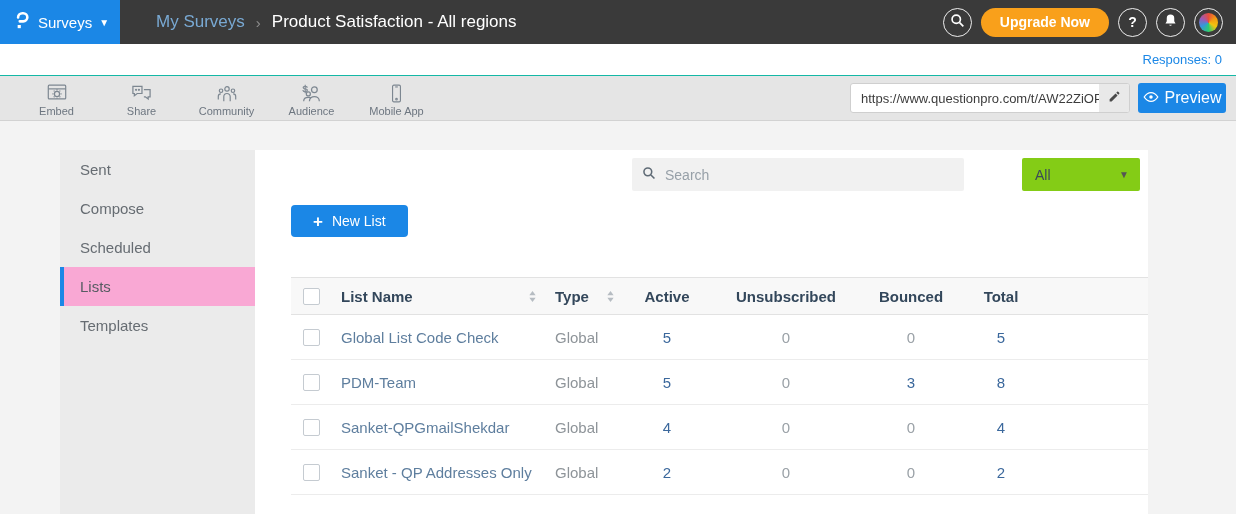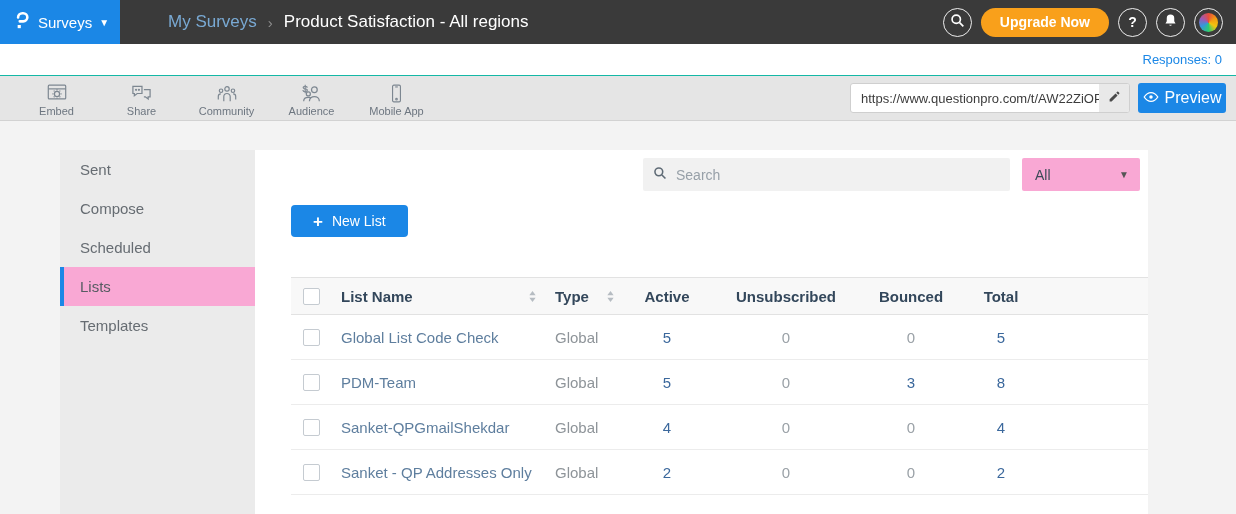--- a/index.html
+++ b/index.html
@@ -4,21 +4,21 @@
 <style>
   * { box-sizing: border-box; margin: 0; padding: 0; }
   body { margin: 0; background: #ffffff; font-family: "Liberation Sans", sans-serif; }
   .screen { position: relative; width: 1236px; height: 514px; background: #f3f3f3; overflow: hidden; }
 
   
   .topbar { height: 44px; background: #3a3a3a; display: flex; align-items: center; }
   .logo-box { width: 120px; height: 100%; background: #1b87e6; display: flex; align-items: center; justify-content: center; gap: 7px; cursor: pointer; flex: 0 0 auto; }
   .logo-label { color: #fff; font-size: 15px; }
   .logo-caret { color: #fff; font-size: 10px; margin-top: 1px; }
-  .breadcrumb { margin-left: 48px; display: flex; align-items: center; font-size: 17px; white-space: nowrap; }
+  .breadcrumb { margin-left: 36px; display: flex; align-items: center; font-size: 17px; white-space: nowrap; }
   .bc-parent { color: #79a9d3; text-decoration: none; cursor: pointer; }
   .bc-sep { color: #8d8d8d; margin: 0 11px; font-size: 15px; }
   .bc-current { color: #ffffff; }
   .topbar-right { margin-left: auto; display: flex; align-items: center; gap: 9px; padding-right: 13px; }
   .circle-btn { width: 29px; height: 29px; border-radius: 50%; border: 1.5px solid rgba(255,255,255,0.9); background: transparent; color: #fff; display: flex; align-items: center; justify-content: center; cursor: pointer; font-size: 14px; font-weight: bold; flex: 0 0 auto; }
   .upgrade-btn { height: 29px; padding: 0 19px; border: none; border-radius: 15px; background: #f9a01b; color: #fff; font-size: 14px; font-weight: bold; cursor: pointer; font-family: inherit; }
   .avatar-swirl { width: 19px; height: 19px; border-radius: 50%; background: conic-gradient(#e74c3c,#f39c12,#f1c40f,#2ecc71,#3498db,#9b59b6,#e74c3c); }
 
   
   .navbar { height: 32px; background: #fff; border-bottom: 1px solid #14b8a6; display: flex; align-items: center; padding: 0 14px 0 16px; }
@@ -42,24 +42,24 @@
 
   
   .content { display: flex; height: 393px; padding: 29px 88px 0 60px; }
   .sidebar { width: 195px; background: #ebebeb; flex: 0 0 auto; }
   .sidebar-item { height: 39px; display: flex; align-items: center; padding-left: 20px; font-size: 15px; color: #666c72; cursor: pointer; position: relative; }
   .sidebar-item.active { background: #f9a8d4; color: #565c62; }
   .sidebar-item.active::before { content: ""; position: absolute; left: 0; top: 0; bottom: 0; width: 4px; background: #1b87e6; }
   .main { flex: 1; background: #fff; }
 
   .search-row { display: flex; justify-content: flex-end; gap: 12px; margin: 8px 8px 0 0; }
-  .search-box { width: 367px; height: 33px; background: #f1f1f1; border-radius: 2px; display: flex; align-items: center; padding: 0 10px; gap: 9px; }
+  .search-box { width: 332px; height: 33px; background: #f1f1f1; border-radius: 2px; display: flex; align-items: center; padding: 0 10px; gap: 9px; }
   .search-box input { flex: 1; min-width: 0; border: none; outline: none; background: transparent; font-size: 14px; color: #444; font-family: inherit; }
   .search-box input::placeholder { color: #97a0a8; }
-  .filter-dd { width: 118px; height: 33px; background: #f9a8d4; border-radius: 2px; display: flex; align-items: center; justify-content: space-between; padding: 0 11px 0 13px; font-size: 14px; color: #3c4a57; cursor: pointer; }
+  .filter-dd { width: 118px; height: 33px; background: #84cc16; border-radius: 2px; display: flex; align-items: center; justify-content: space-between; padding: 0 11px 0 13px; font-size: 14px; color: #3c4a57; cursor: pointer; margin-left: 46px; }
   .filter-dd .caret { font-size: 10px; color: #555; }
 
   .new-list-btn { margin: 14px 0 0 36px; height: 32px; padding: 0 22px; background: #1b87e6; color: #fff; border: none; border-radius: 4px; font-size: 14px; display: flex; align-items: center; gap: 9px; cursor: pointer; font-family: inherit; }
   .new-list-btn .plus { font-size: 17px; font-weight: bold; line-height: 1; }
 
   
   .lists-table { margin: 40px 0 0 36px; width: 857px; font-size: 15px; }
   .trow, .thead { display: grid; grid-template-columns: 42px 208px 82px 88px 150px 100px 80px auto; align-items: center; }
   .thead { height: 38px; background: #f8f8f8; border-top: 1px solid #e2e2e2; border-bottom: 1px solid #e2e2e2; font-weight: bold; color: #33475b; }
   .trow { height: 45px; border-bottom: 1px solid #ececec; }

